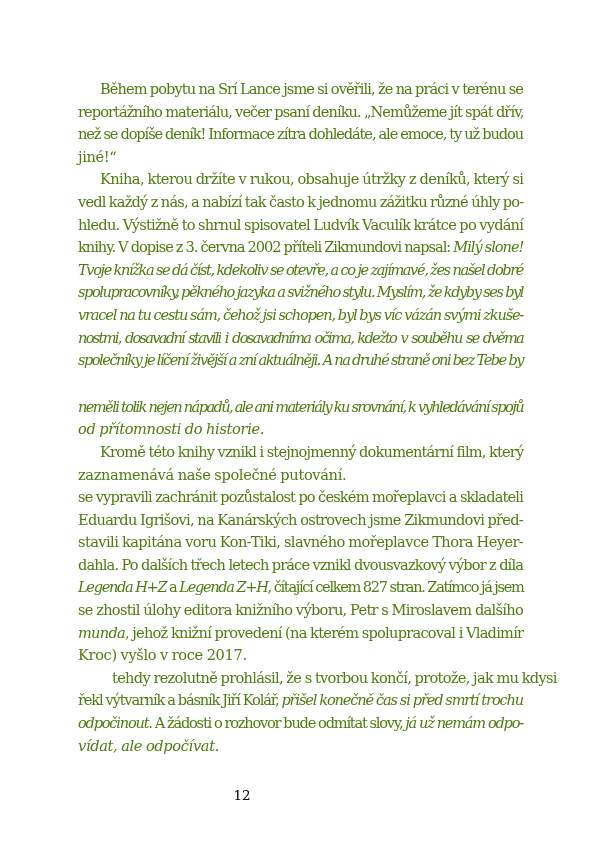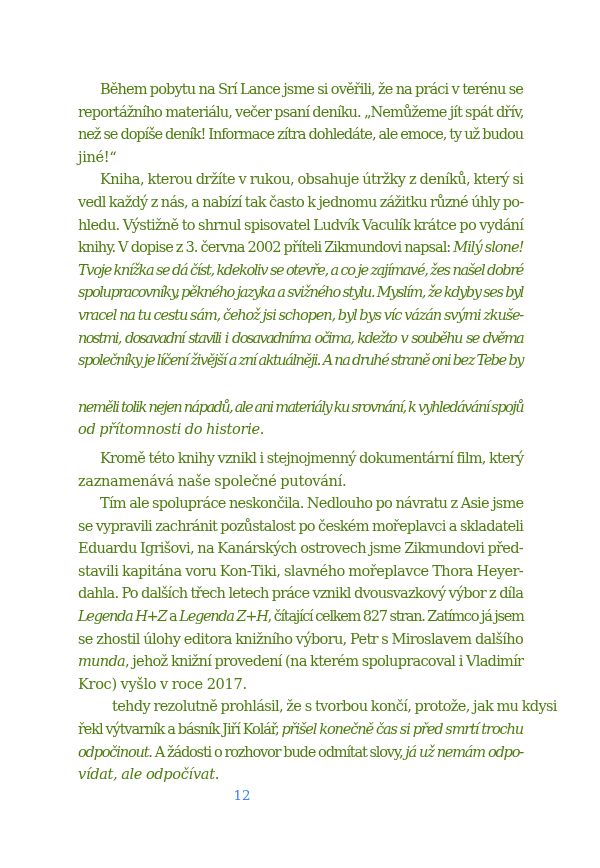--- a/index.html
+++ b/index.html
@@ -24,21 +24,21 @@
       letter-spacing: -0.35px;
       word-spacing: -0.5px;
     }
     .line.last { text-align-last: left; }
     .line.indent { padding-left: 22px; }
     .it { font-style: italic; }
     .page-number {
       position: absolute; left: 0; width: 484px; top: 787px;
       text-align: center;
       font-family: "DejaVu Serif", "Liberation Serif", serif;
-      font-size: 13.5px; color: #3b82f6;
+      font-size: 13.5px; color: #000000;
     }
   </style>
 </head>
 <body>
 
 <div class="page">
   <div class="text-block" id="text-block">
       <div>
         <span class="line indent" style="display: block; width: auto; letter-spacing: -0.925758px;"><span>Během pobytu na Srí Lance jsme si ověřili, že na práci v terénu se</span></span>
         <span class="line" style="display: block; width: auto; letter-spacing: -0.938235px;"><span>reportážního materiálu, večer psaní deníku. „Nemůžeme jít spát dřív,</span></span>
@@ -52,25 +52,24 @@
         <span class="line" style="display: block; width: auto; letter-spacing: -1.04014px;"><span>knihy. V dopise z 3. června 2002 příteli Zikmundovi napsal: </span><span class="it">Milý slone!</span></span>
         <span class="line" style="display: block; width: auto; letter-spacing: -1.4141px;"><span class="it">Tvoje knížka se dá číst, kdekoliv se otevře, a co je zajímavé, žes našel dobré</span></span>
         <span class="line" style="display: block; width: auto; letter-spacing: -1.45811px;"><span class="it">spolupracovníky, pěkného jazyka a svižného stylu. Myslím, že kdyby ses byl</span></span>
         <span class="line" style="display: block; width: auto; letter-spacing: -1.19932px;"><span class="it">vracel na tu cestu sám, čehož jsi schopen, byl bys víc vázán svými zkuše-</span></span>
         <span class="line" style="display: block; width: auto; letter-spacing: -1.725px;"><span class="it">nostmi, dosavadní stavili i dosavadníma očima, kdežto v souběhu se dvěma</span></span>
         <span class="line" style="display: block; width: auto; letter-spacing: -1.5px;"><span class="it">společníky je líčení živější a zní aktuálněji. A na druhé straně oni bez Tebe by</span></span>
         <span class="line" style="display: block; width: auto; letter-spacing: -1.58377px; margin-top: 24px;"><span class="it">neměli tolik nejen nápadů, ale ani materiály ku srovnání, k vyhledávání spojů</span></span>
         <span class="line last" style="display: block; width: auto;"><span class="it">od přítomnosti do historie</span><span>.</span></span>
       </div>
       <div>
-        <span class="line indent" style="display: block; width: auto; letter-spacing: -0.810317px; margin-top: 6px;"><span>Kromě této knihy vznikl i stejnojmenný dokumentární film, který</span></span>
+        <span class="line indent" style="display: block; width: auto; letter-spacing: -0.810317px;"><span>Kromě této knihy vznikl i stejnojmenný dokumentární film, který</span></span>
         <span class="line last" style="display: block; width: auto;"><span>zaznamenává naše společné putování.</span></span>
       </div>
       <div>
-        <span class="line indent" style="display: block; width: auto; letter-spacing: -0.801613px;"><span>Tím ale spolupráce neskončila. Nedlouho po návratu z Asie jsme</span></span>
         <span class="line" style="display: block; width: auto; letter-spacing: -0.85px;"><span>se vypravili zachránit pozůstalost po českém mořeplavci a skladateli</span></span>
         <span class="line" style="display: block; width: auto; letter-spacing: -0.746825px;"><span>Eduardu Igrišovi, na Kanárských ostrovech jsme Zikmundovi před-</span></span>
         <span class="line" style="display: block; width: auto; letter-spacing: -0.56875px;"><span>stavili kapitána voru Kon-Tiki, slavného mořeplavce Thora Heyer-</span></span>
         <span class="line" style="display: block; width: auto; letter-spacing: -0.886232px;"><span>dahla. Po dalších třech letech práce vznikl dvousvazkový výbor z díla</span></span>
         <span class="line" style="display: block; width: auto; letter-spacing: -1.33551px;"><span class="it">Legenda H+Z</span><span> a </span><span class="it">Legenda Z+H</span><span>, čítající celkem 827 stran. Zatímco já jsem</span></span>
         <span class="line" style="display: block; width: auto; letter-spacing: -0.708209px;"><span>se zhostil úlohy editora knižního výboru, Petr s Miroslavem dalšího</span></span>
         <span class="line" style="display: block; width: auto; letter-spacing: -0.75px;"><span class="it">munda</span><span>, jehož knižní provedení (na kterém spolupracoval i Vladimír</span></span>
         <span class="line last" style="display: block; width: auto;"><span>Kroc) vyšlo v roce 2017.</span></span>
       </div>
       <div>

